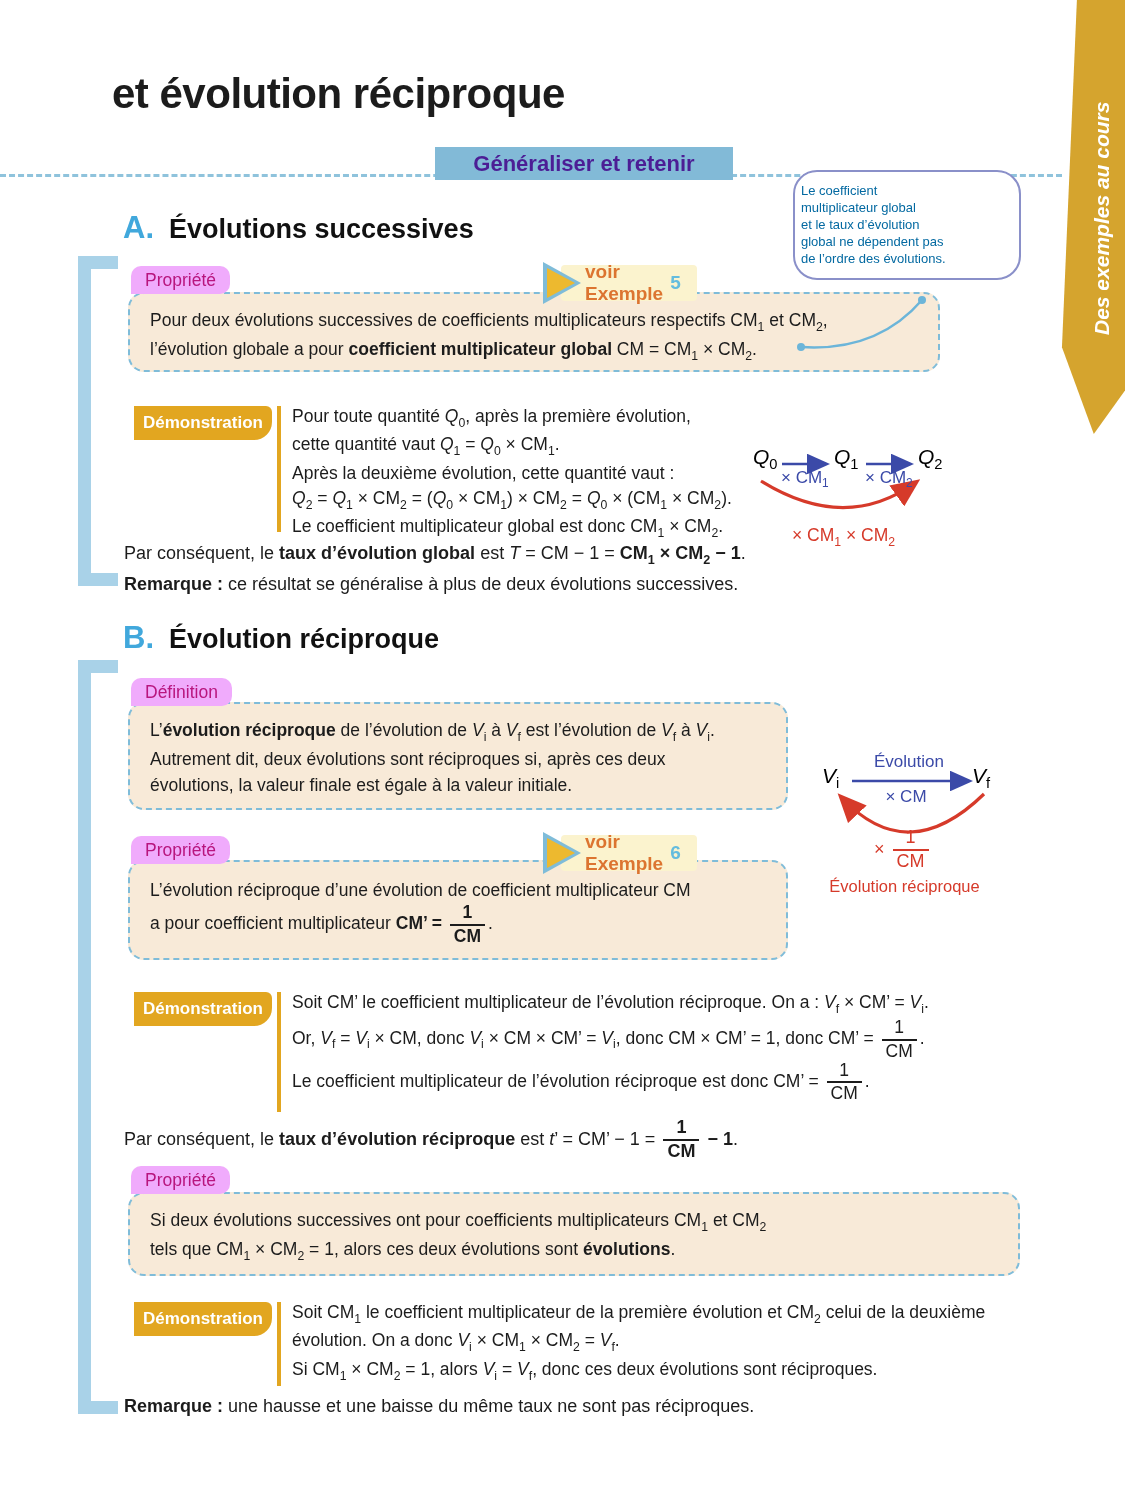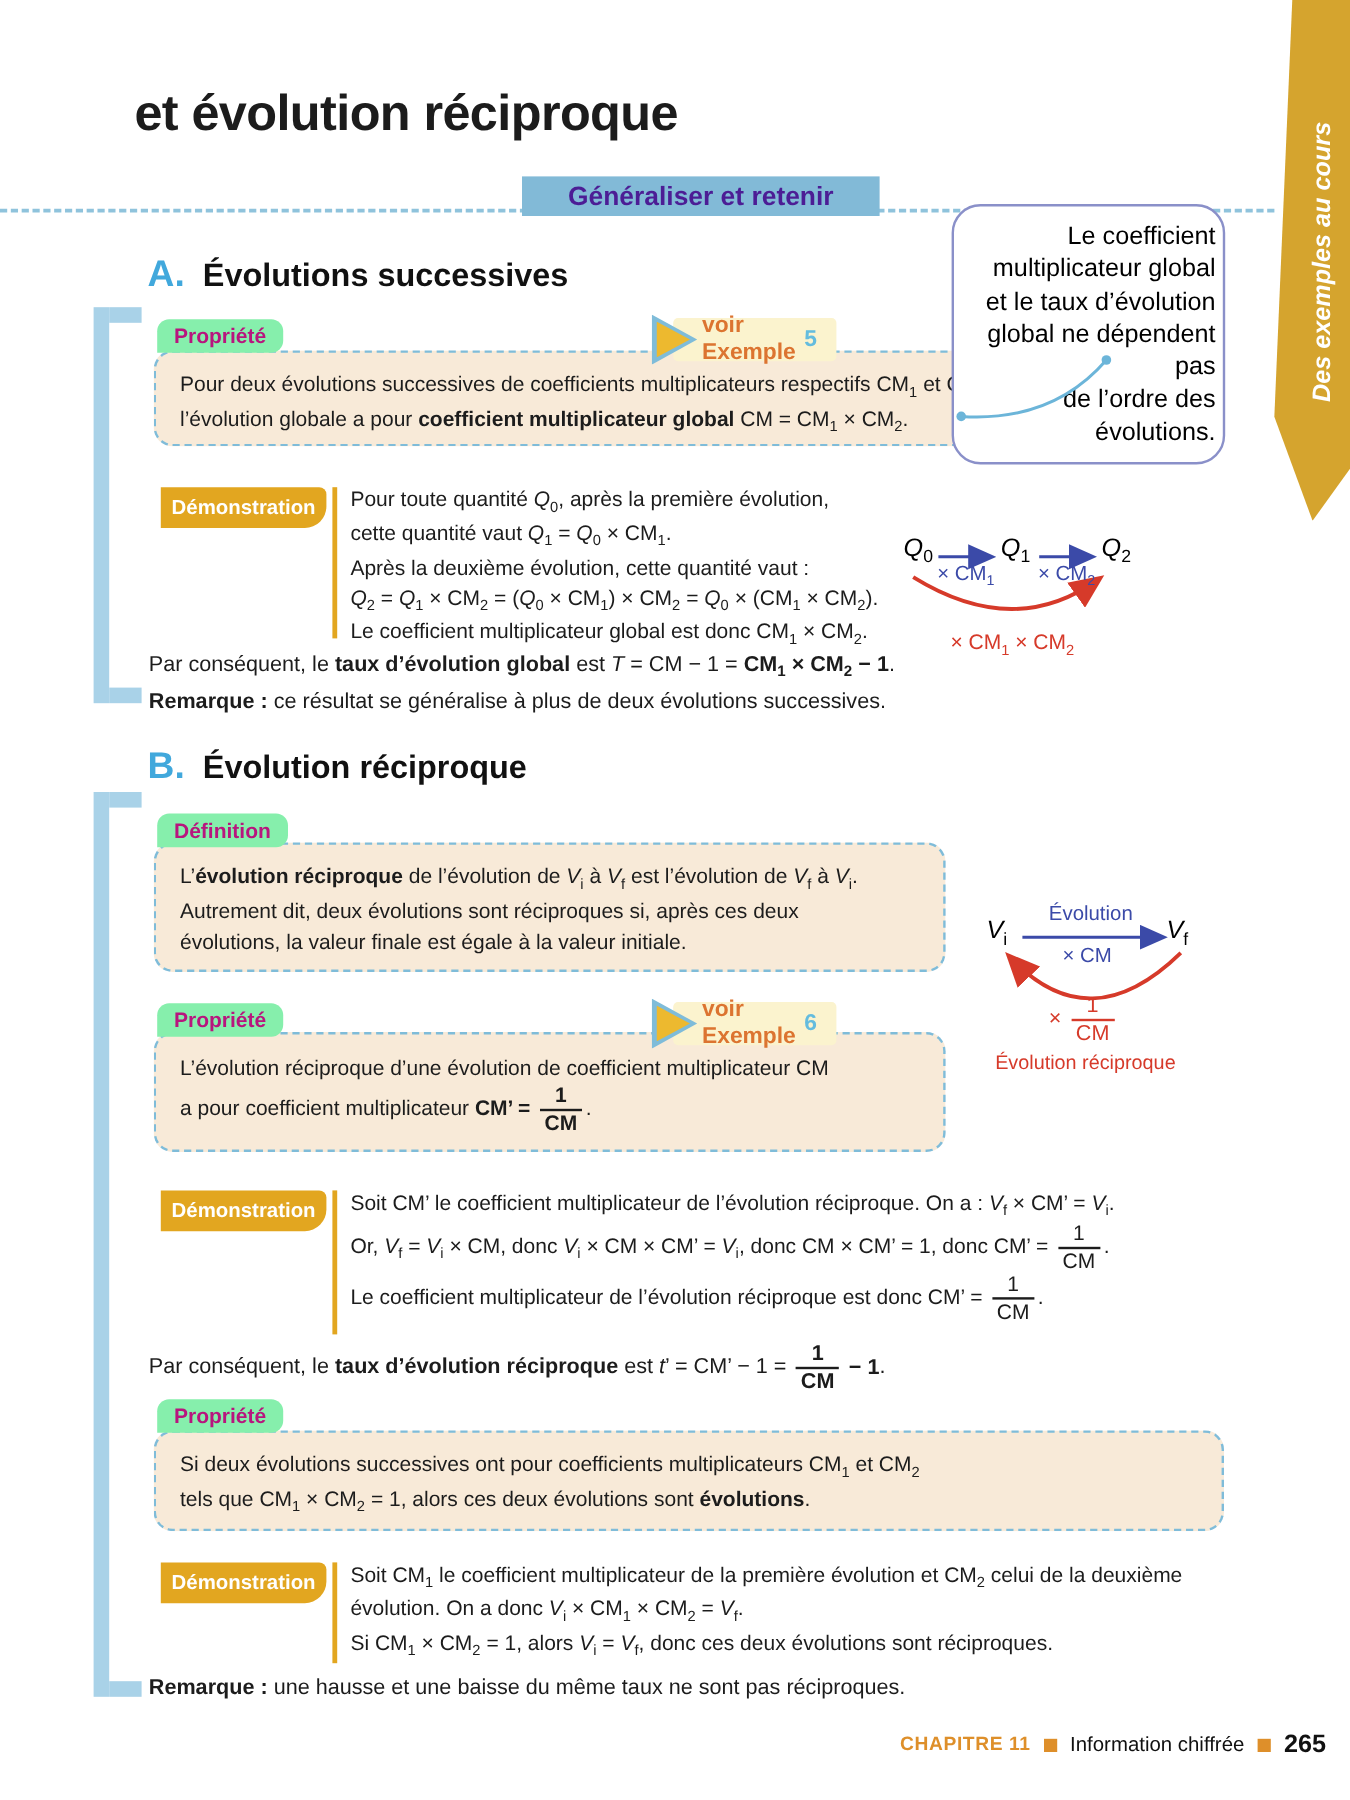--- a/index.html
+++ b/index.html
@@ -11,31 +11,31 @@
   .rule{position:absolute;left:0;top:174px;width:1062px;border-top:3px dashed #8FC3DC;z-index:1;}
   .banner{position:absolute;left:435px;top:147px;width:298px;height:33px;background:#82BAD7;
           color:#4c1d95;font-weight:700;font-size:22px;text-align:center;line-height:33px;z-index:2;}
 
   .ribbon{position:absolute;left:1060px;top:0;width:65px;height:434px;background:#D5A42E;
           clip-path:polygon(26% 0,100% 0,100% 90%,52% 100%,3% 80%);z-index:6;}
   .ribbon-text{position:absolute;left:30px;top:335px;transform:rotate(-90deg);transform-origin:0 0;
           white-space:nowrap;color:#fff;font-size:21px;font-weight:700;font-style:italic;}
 
   .bubble{position:absolute;left:793px;top:170px;width:228px;background:#fff;border:2px solid #8A90C9;
-          border-radius:24px;color:#000000;font-size:21px;line-height:1.3;text-align:right;
+          border-radius:24px;color:#0369a1;font-size:13px;line-height:1.3;text-align:left;
           padding:11px 6px;box-sizing:border-box;z-index:4;}
   .connector{position:absolute;left:795px;top:290px;z-index:5;pointer-events:none;}
 
   .sec{position:absolute;display:flex;align-items:baseline;gap:15px;}
   .sec-letter{color:#41A8DC;font-size:31px;font-weight:800;}
   .sec-title{font-size:27px;font-weight:700;color:#111;}
 
   .bar{position:absolute;background:#A9D2E8;}
 
-  .chip{position:absolute;background:#86efac;color:#B8157E;font-weight:700;font-size:17.5px;
+  .chip{position:absolute;background:#f0abfc;color:#B8157E;font-weight:400;font-size:17.5px;
         padding:4px 14px 3px;border-radius:10px 10px 10px 0;z-index:3;}
 
   .box{position:absolute;background:#F8EAD8;border:2px dashed #7FBCD9;border-radius:16px;
        box-sizing:border-box;font-size:17.5px;line-height:1.5;padding:13px 20px;z-index:2;color:#1c1c1c;}
 
   .voir{position:absolute;z-index:3;height:42px;}
   .voir-box{position:absolute;left:18px;top:3px;height:36px;background:#FBF3CE;border-radius:4px;
             display:flex;align-items:center;padding:0 16px 0 24px;font-weight:700;font-size:19px;}
   .voir-label{color:#DC7430;}
   .voir-num{color:#64BCDE;margin-left:7px;}
@@ -196,21 +196,14 @@
   <div class="box" style="left:128px;top:1192px;width:892px;height:84px;">
     <div>Si deux évolutions successives ont pour coefficients multiplicateurs CM<sub>1</sub> et CM<sub>2</sub><br>tels que CM<sub>1</sub> × CM<sub>2</sub> = 1, alors ces deux évolutions sont <b>évolutions</b>.</div>
   </div>
 
   <div class="badge" style="left:134px;top:1302px;">Démonstration</div>
   <div class="gline" style="left:277px;top:1302px;height:84px;"></div>
   <div class="demo-text" style="left:292px;top:1300px;width:790px;">Soit CM<sub>1</sub> le coefficient multiplicateur de la première évolution et CM<sub>2</sub> celui de la deuxième<br>évolution. On a donc <i>V</i><sub>i</sub> × CM<sub>1</sub> × CM<sub>2</sub> = <i>V</i><sub>f</sub>.<br>Si CM<sub>1</sub> × CM<sub>2</sub> = 1, alors <i>V</i><sub>i</sub> = <i>V</i><sub>f</sub>, donc ces deux évolutions sont réciproques.</div>
 
   <div class="para" style="top:1396px;"><b>Remarque :</b> une hausse et une baisse du même taux ne sont pas réciproques.</div>
 
-  <div class="footer">
-    <span class="f-chap">CHAPITRE 11</span>
-    <span class="f-sq"></span>
-    <span class="f-book">Information chiffrée</span>
-    <span class="f-sq"></span>
-    <span class="f-page">265</span>
-  </div>
 
 </div>
 
 </body></html>

